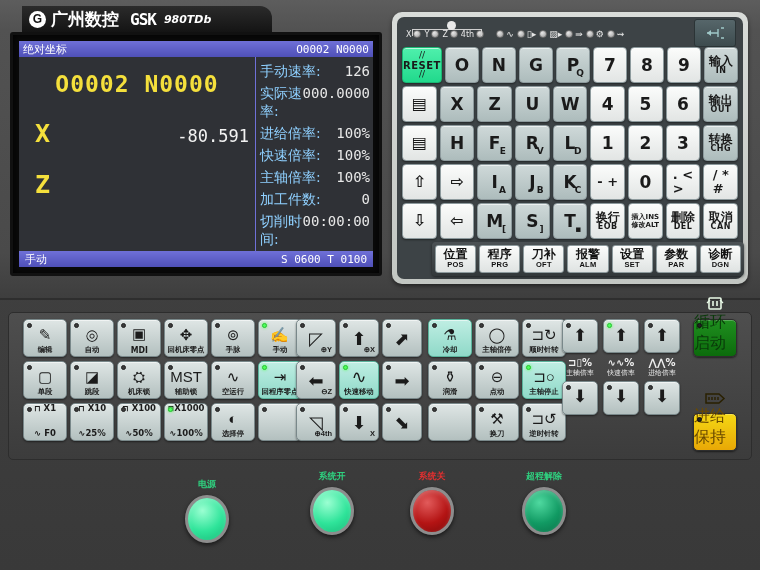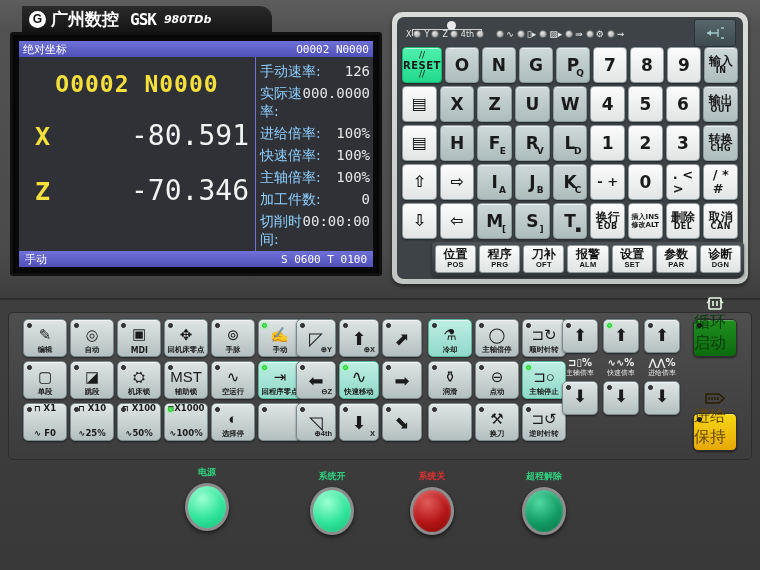--- a/index.html
+++ b/index.html
@@ -42,21 +42,21 @@
     justify-content:space-between; padding:0 4px;
     font-family:"DejaVu Sans", sans-serif; }
   .lcd-title-right { font-family:"DejaVu Sans Mono", monospace; font-size:11px; }
   #lcd-body { flex:1; display:flex; }
   #lcd-left { width:236px; position:relative; padding:10px 0 0 0; }
   #lcd-right { flex:1; border-left:1px solid #6f70d8; padding:2px 3px 0 4px; }
   #prog-line { color:#f5e03c; font-size:23px; font-weight:bold; letter-spacing:1px;
     text-align:center; margin-top:4px; }
   .axis-row { display:flex; align-items:baseline; margin-top:22px; padding:0 6px 0 16px; }
   .axis-name { color:#f5e03c; font-size:25px; font-weight:bold; width:48px; }
-  .axis-val { flex:1; text-align:right; color:#f2f2f2; font-size:28px; letter-spacing:0px; }
+  .axis-val { flex:1; text-align:right; color:#f2f2f2; font-size:17px; letter-spacing:0px; }
   .gcode-line { color:#8fd0ff; font-size:11px; letter-spacing:0px; white-space:pre; line-height:1.25; }
   #gcode-box { padding:2px 0 3px 2px; border-bottom:1px solid #6f70d8; }
   .param-row { display:flex; justify-content:space-between; align-items:baseline;
     font-size:14px; margin-top:4px; }
   .param-label { color:#8fd0ff; font-family:"DejaVu Sans", sans-serif; }
   .param-value { color:#e8e8e8; font-family:"DejaVu Sans Mono", monospace; }
   .lcd-statusbar { height:16px; background:linear-gradient(180deg,#6f70d8,#4f50b8);
     color:#fff; font-size:11px; display:flex; align-items:center;
     justify-content:space-between; padding:0 6px;
     font-family:"DejaVu Sans", sans-serif; }
@@ -220,21 +220,20 @@
         </div>
         <div id="lcd-body">
           <div id="lcd-left">
             <div id="prog-line">O0002 N0000</div>
             <div class="axis-row">
               <span class="axis-name">X</span>
               <span class="axis-val">-80.591</span>
             </div>
             <div class="axis-row">
               <span class="axis-name">Z</span>
-              <span class="axis-val">-70.346</span>
             </div>
           </div>
           <div id="lcd-right">
             <div id="param-list">
                 <div class="param-row">
                   <span class="param-label">手动速率:</span>
                   <span class="param-value">126</span>
                 </div>
                 <div class="param-row">
                   <span class="param-label">实际速率:</span>
@@ -808,21 +807,21 @@
             <path d="M5 6 L5 9 M8 6 L8 9 M11 6 L11 9 M14 6 L14 9" stroke="#2a2000" stroke-width="1.4"></path>
           </svg>
       </div>
       <div class="plabel">进给保持</div>
     </div>
   </div>
 
   <div id="bottom-row">
 
     <div id="lamp-group">
-        <div class="lamp-unit" style="left: 185px; top: 4px;">
+        <div class="lamp-unit" style="left: 185px; top: 16px;">
           <div class="lamp-cap" style="color: rgb(47, 208, 127);">电源</div>
           <div class="round-btn rb-green-l"></div>
         </div>
         <div class="lamp-unit" style="left: 310px; top: 8px;">
           <div class="lamp-cap" style="color: rgb(47, 208, 127);">系统开</div>
           <div class="round-btn rb-green-l"></div>
         </div>
         <div class="lamp-unit" style="left: 410px; top: 8px;">
           <div class="lamp-cap" style="color: rgb(224, 48, 48);">系统关</div>
           <div class="round-btn rb-red"></div>

